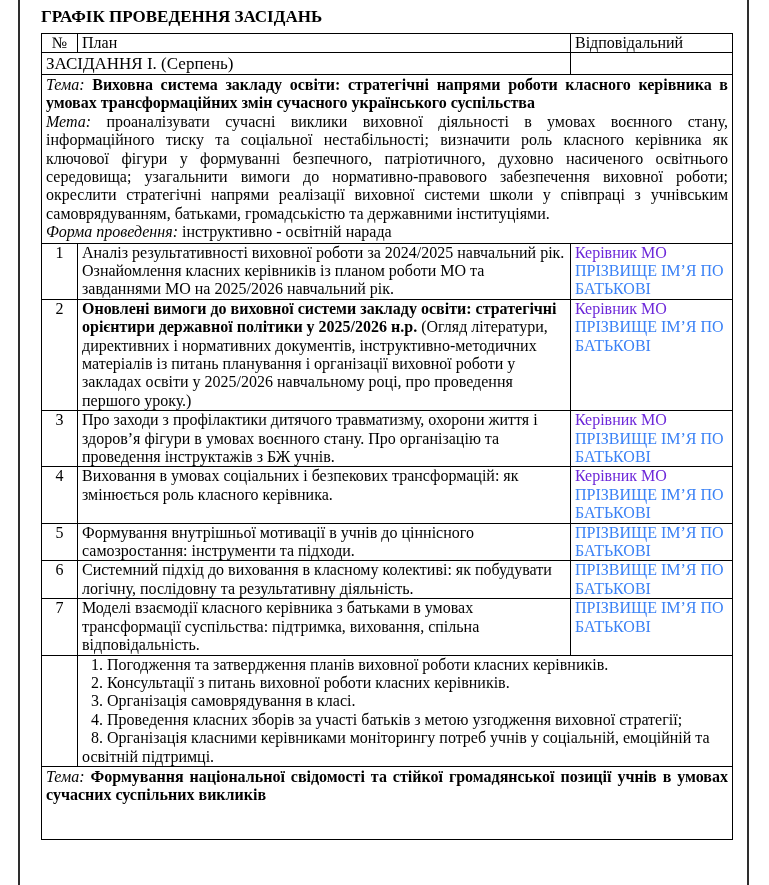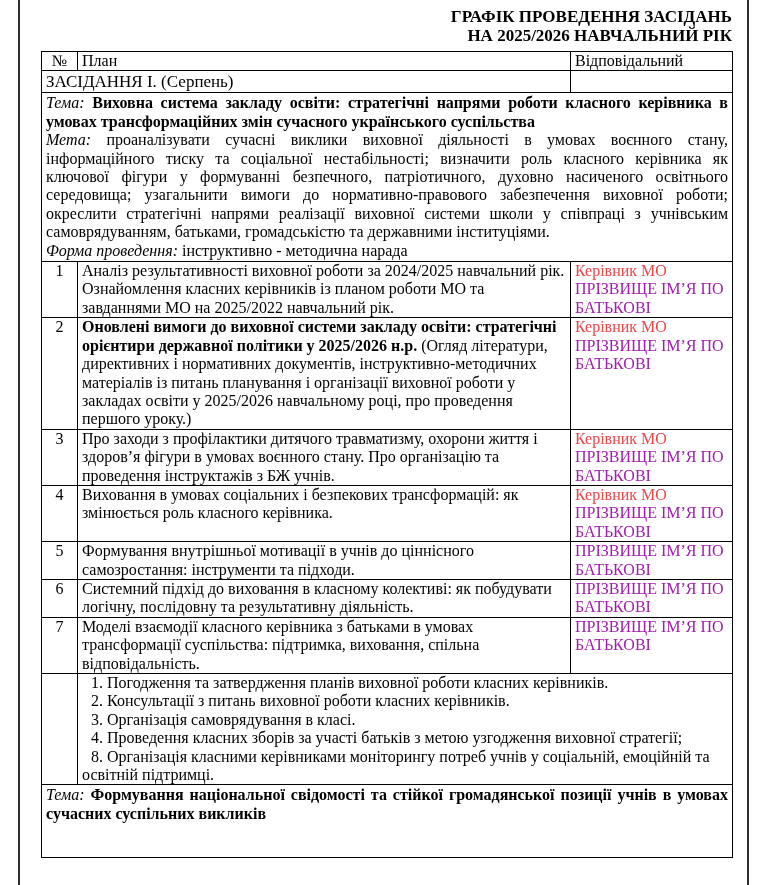--- a/index.html
+++ b/index.html
@@ -5,50 +5,49 @@
   html,body{margin:0;padding:0;}
   body{
     width:769px;height:885px;overflow:hidden;background:#ffffff;
     font-family:"Liberation Serif","DejaVu Serif",serif;color:#000;
   }
   .page{position:relative;width:769px;height:885px;background:#fff;}
   .vline{position:absolute;top:0;bottom:0;width:2px;background:#2e2e2e;}
   .vline.left{left:18px;}
   .vline.right{left:747px;}
   .content{position:absolute;left:41px;top:8px;width:691px;}
-  .doc-title{text-align:right;font-weight:bold;font-size:17px;line-height:18.5px;margin-bottom:6px;}
+  .doc-title{text-align:left;font-weight:bold;font-size:17px;line-height:18.5px;margin-bottom:6px;}
   table{border-collapse:collapse;width:691px;table-layout:fixed;}
   td{
     border:1px solid #000;vertical-align:top;
     padding:0 4px;font-size:16px;line-height:18.4px;
   }
   td.num-td{text-align:center;padding:0 1px;}
   td.hdr-td{height:18px;}
   td.section-td{font-size:17px;line-height:21px;height:21px;padding:0 4px;margin-left:24px;}
   td.block-td{padding:1px 4px;}
   td.tema2-td{height:70px;}
   .p-just{text-align:justify;}
   .lbl-i{font-style:italic;}
   .b{font-weight:bold;}
-  .resp-black{color:#ef4444;}
-  .resp-red{color:#a21caf;}
+  .resp-black{color:#6d28d9;}
+  .resp-red{color:#3b82f6;}
   .ls-item{text-indent:9px;}
 </style>
 </head>
 <body>
 
 <div class="page">
   <div class="vline left"></div>
   <div class="vline right"></div>
 
   <div class="content">
 
     <div class="doc-title">
       <div>ГРАФІК ПРОВЕДЕННЯ ЗАСІДАНЬ</div>
-      <div>НА 2025/2026 НАВЧАЛЬНИЙ РІК</div>
     </div>
 
     <table>
       <colgroup>
         <col style="width:36px">
         <col style="width:493px">
         <col style="width:162px">
       </colgroup>
 
       <tbody>
@@ -68,29 +67,29 @@
           <div class="p-just">
             <span class="lbl-i">Тема:</span>
             <span class="b">Виховна система закладу освіти: стратегічні напрями роботи класного керівника в умовах трансформаційних змін сучасного українського суспільства</span>
           </div>
           <div class="p-just">
             <span class="lbl-i">Мета:</span>
             <span>проаналізувати сучасні виклики виховної діяльності в умовах воєнного стану, інформаційного тиску та соціальної нестабільності; визначити роль класного керівника як ключової фігури у формуванні безпечного, патріотичного, духовно насиченого освітнього середовища; узагальнити вимоги до нормативно-правового забезпечення виховної роботи; окреслити стратегічні напрями реалізації виховної системи школи у співпраці з учнівським самоврядуванням, батьками, громадськістю та державними інституціями.</span>
           </div>
           <div>
             <span class="lbl-i">Форма проведення:</span>
-            <span>інструктивно - методична нарада</span>
+            <span>інструктивно - освітній нарада</span>
           </div>
         </td>
       </tr>
 
       <tr>
         <td class="num-td">1</td>
         <td>
-          <span class="b"></span><span>Аналіз результативності виховної роботи за 2024/2025 навчальний рік. Ознайомлення класних керівників із планом роботи МО  та завданнями МО на 2025/2022 навчальний рік.</span>
+          <span class="b"></span><span>Аналіз результативності виховної роботи за 2024/2025 навчальний рік. Ознайомлення класних керівників із планом роботи МО  та завданнями МО на 2025/2026 навчальний рік.</span>
         </td>
         <td>
           <div class="resp-black">Керівник МО</div>
           <div class="resp-red">ПРІЗВИЩЕ ІМ’Я ПО БАТЬКОВІ</div>
         </td>
       </tr>
 
       <tr>
         <td class="num-td">2</td>
         <td>

